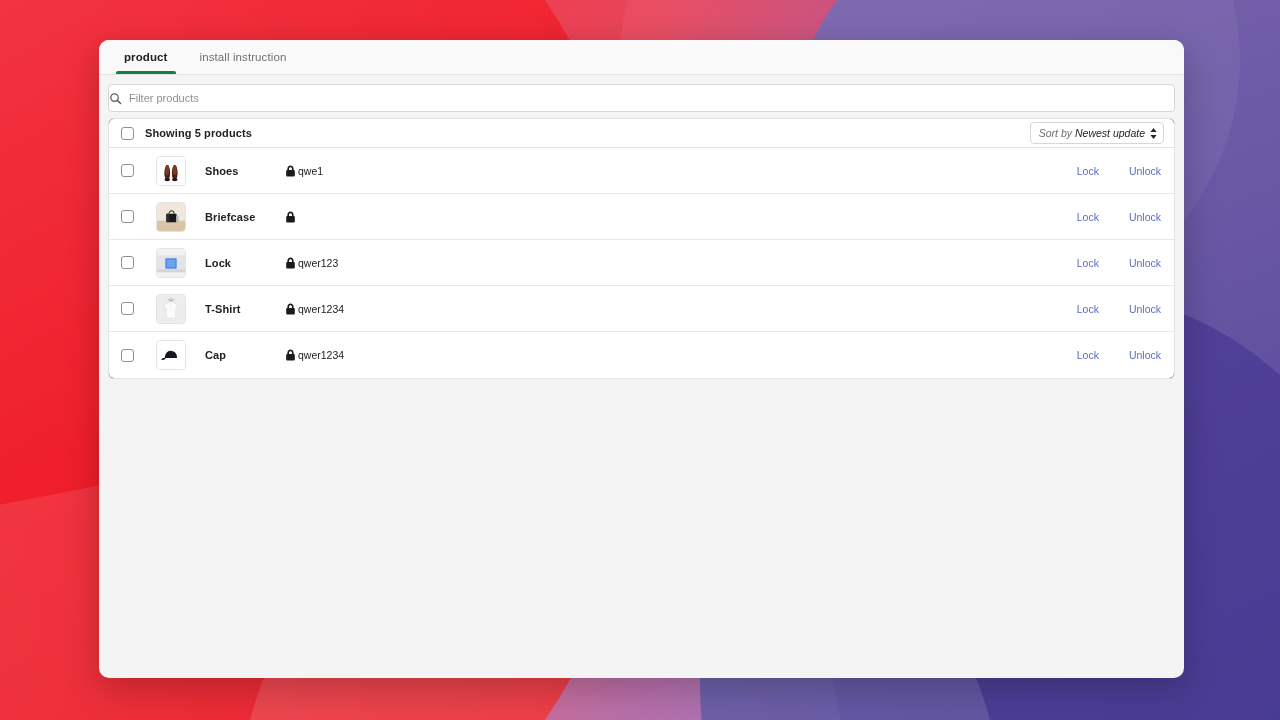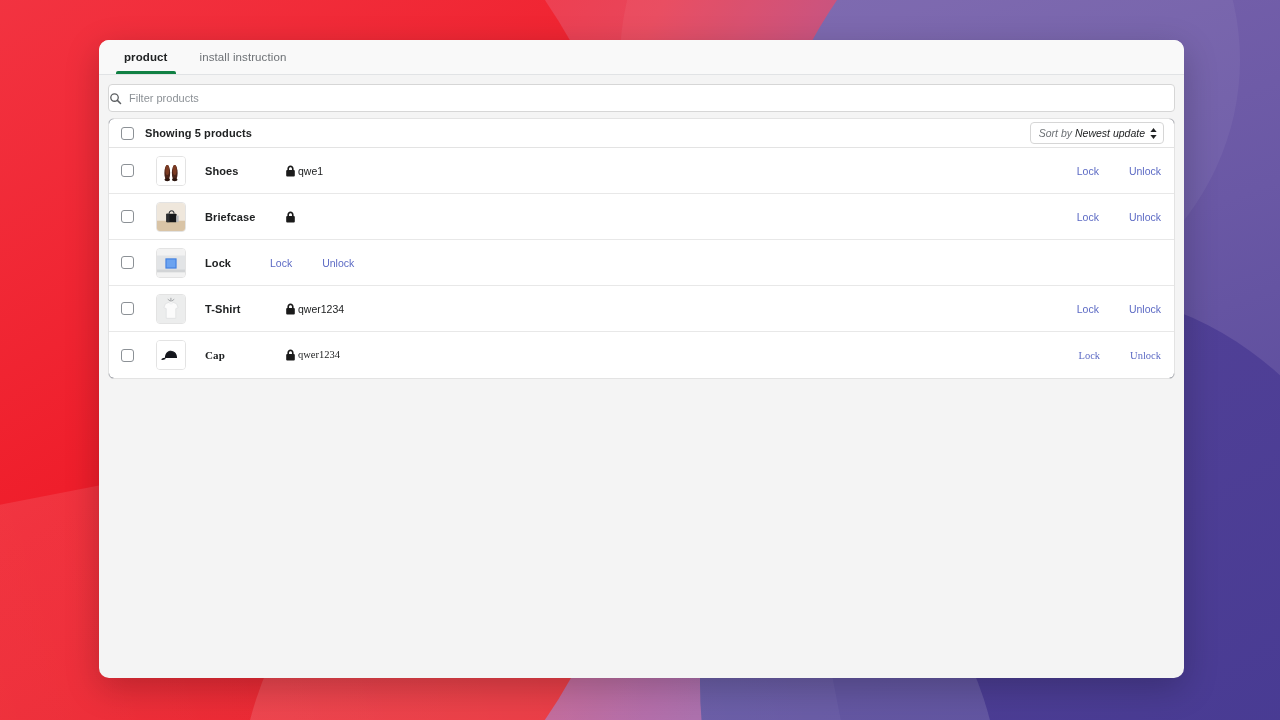--- a/index.html
+++ b/index.html
@@ -208,21 +208,21 @@
 
   
   .prow {
     height: 46px;
     display: flex;
     align-items: center;
     padding: 0 10px 0 12px;
     border-bottom: 1px solid #e8e8e8;
     background: #fff;
   }
-  .prow:last-child { border-bottom: 0; font-family: Liberation Serif, serif; }
+  .prow:last-child { border-bottom: 0; }
 
   .thumb {
     width: 30px; height: 30px;
     margin-left: 22px;
     border: 1px solid #e3e3e3;
     border-radius: 4px;
     overflow: hidden;
     flex: 0 0 auto;
     background: #fff;
   }
@@ -361,20 +361,27 @@
       <div class="thumb">
         <svg viewBox="0 0 30 30">
           <rect width="30" height="30" fill="#f2f2f2"></rect>
           <rect y="7" width="30" height="16" fill="#e2e4e6"></rect>
           <rect y="22" width="30" height="3" fill="#d2d4d6"></rect>
           <rect x="9" y="10" width="12" height="11" fill="#3f7fe0"></rect>
           <rect x="10.2" y="11.2" width="9.6" height="8.6" fill="#6ba3f0"></rect>
         </svg>
       </div>
       <div class="pname">Lock</div>
+      <div class="pcode">
+        <svg class="lock" viewBox="0 0 12 13" fill="#1a1a1a">
+          <path d="M6 0.6c-1.9 0-3.4 1.5-3.4 3.4v1.4h1.8V4c0-0.9 0.7-1.6 1.6-1.6S7.6 3.1 7.6 4v1.4h1.8V4C9.4 2.1 7.9 0.6 6 0.6z"></path>
+          <rect x="1.3" y="5.4" width="9.4" height="7.1" rx="1.1"></rect>
+        </svg>
+        <span class="code">qwer123</span>
+      </div>
       <div class="actions">
         <a>Lock</a>
         <a>Unlock</a>
       </div>
     </div>
 
     <div class="prow">
       <div class="cbx"></div>
       <div class="thumb">
         <svg viewBox="0 0 30 30">

